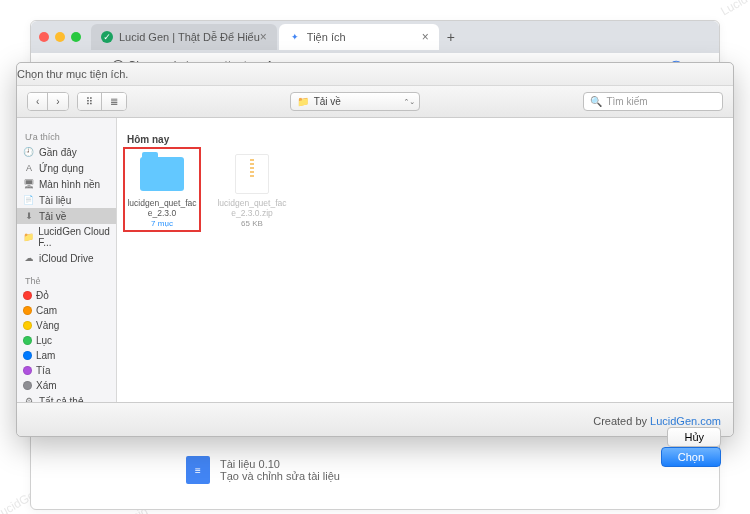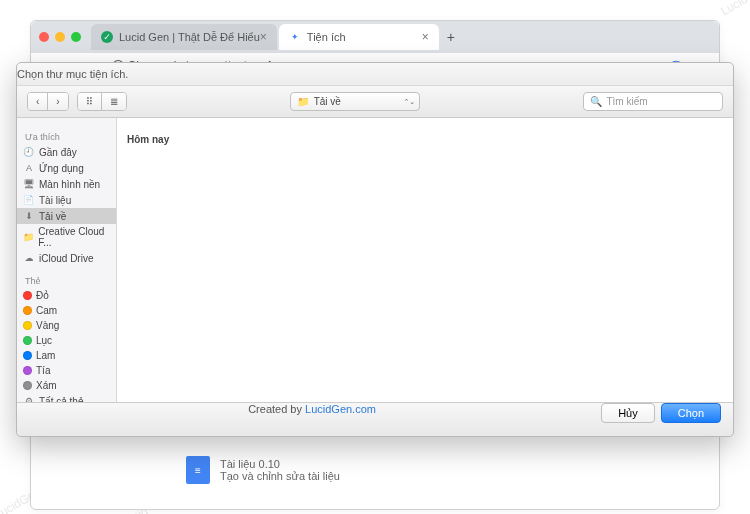--- a/index.html
+++ b/index.html
@@ -60,21 +60,21 @@
 .fitem .iconwrap { height: 46px; display: flex; align-items: center; justify-content: center; }
 .folder-ico { width: 44px; height: 34px; background: #63c8ff; border-radius: 3px; position: relative; }
 .folder-ico::before { content: ""; position: absolute; top: -5px; left: 2px; width: 16px; height: 6px; background: #63c8ff; border-radius: 2px 2px 0 0; }
 .zip-ico { width: 34px; height: 40px; background: #fff; border: 1px solid #ddd; border-radius: 2px; position: relative; opacity: 0.6; }
 .zip-ico::after { content: ""; position: absolute; left: 14px; top: 4px; width: 4px; height: 18px; background: repeating-linear-gradient(#f5a623 0 2px, #fff 2px 4px); }
 .fitem .fname { margin-top: 2px; line-height: 1.15; word-break: break-all; }
 .fitem .fmeta { color: #999; font-size: 8px; }
 .fitem.highlighted .fmeta { color: #2893ff; }
 .fitem.dim { color: #bbb; }
 
-.finder-footer { height: 34px; background: linear-gradient(#f7f7f7,#e8e8e8); border-top: 1px solid #ccc; display: flex; align-items: flex-start; padding: 0 12px; border-radius: 0 0 5px 5px; }
+.finder-footer { height: 34px; background: linear-gradient(#f7f7f7,#e8e8e8); border-top: 1px solid #ccc; display: flex; align-items: flex-end; padding: 12px 12px; border-radius: 0 0 5px 5px; flex-direction: column; }
 .credit { flex: 1; text-align: center; font-size: 11px; color: #555; }
 .credit a { color: #2e7bd6; text-decoration: none; }
 .fbtn { font-size: 11px; padding: 3px 16px; border-radius: 4px; border: 1px solid #bfbfbf; background: linear-gradient(#fff,#f2f2f2); margin-left: 6px; cursor: default; }
 .fbtn.primary { background: linear-gradient(#6cb3ff,#1a7efb); color: #fff; border-color: #1a6fe0; }
 </style>
 </head>
 <body>
 
 <div class="wm" style="left:-10px; bottom:10px;">LucidGen.com</div>
 <div class="wm" style="right:-10px; top:-5px;">Lucid G</div>
@@ -168,21 +168,21 @@
           <div class="sb-item">
             <span class="sb-ico">📄</span>
             <span>Tài liệu</span>
           </div>
           <div class="sb-item sel">
             <span class="sb-ico">⬇</span>
             <span>Tải về</span>
           </div>
           <div class="sb-item">
             <span class="sb-ico">📁</span>
-            <span>Creative Cloud F...</span>
+            <span>LucidGen Cloud F...</span>
           </div>
         </div>
       <div id="sb-icloud">
           <div class="sb-item">
             <span class="sb-ico">☁</span>
             <span>iCloud Drive</span>
           </div>
         </div>
       <div class="sb-head">Thẻ</div>
       <div id="sb-tags">
@@ -216,20 +216,36 @@
           </div>
           <div class="sb-item">
             <span class="sb-ico">⚙</span>
             <span>Tất cả thẻ...</span>
           </div>
         </div>
     </div>
 
     <div class="content">
       <div class="section-head">Hôm nay</div>
+      <div class="items" id="file-items">
+          <div class="fitem highlighted">
+            <div class="iconwrap">
+              <div class="folder-ico"></div>
+            </div>
+            <div class="fname">lucidgen_quet_face_2.3.0</div>
+            <div class="fmeta">7 mục</div>
+          </div>
+          <div class="fitem dim">
+            <div class="iconwrap">
+              <div class="zip-ico"></div>
+            </div>
+            <div class="fname">lucidgen_quet_face_2.3.0.zip</div>
+            <div class="fmeta">65 KB</div>
+          </div>
+        </div>
     </div>
   </div>
 
   <div class="finder-footer">
     <div class="credit">
       <span>Created by </span><a>LucidGen.com</a>
     </div>
     <div class="fbtn">Hủy</div>
     <div class="fbtn primary">Chọn</div>
   </div>

